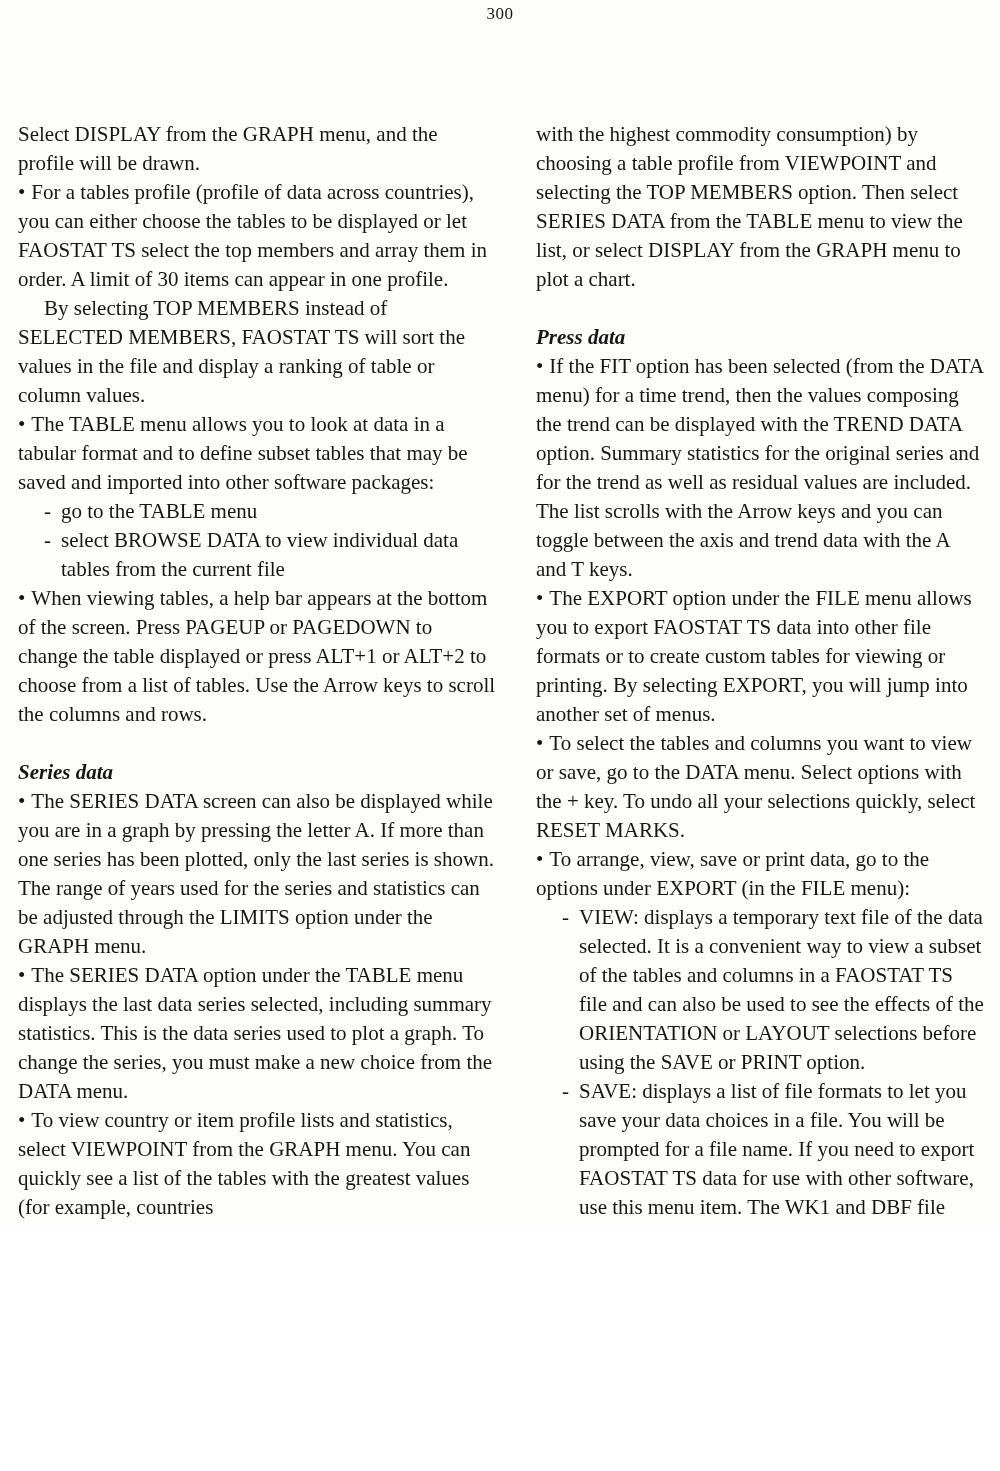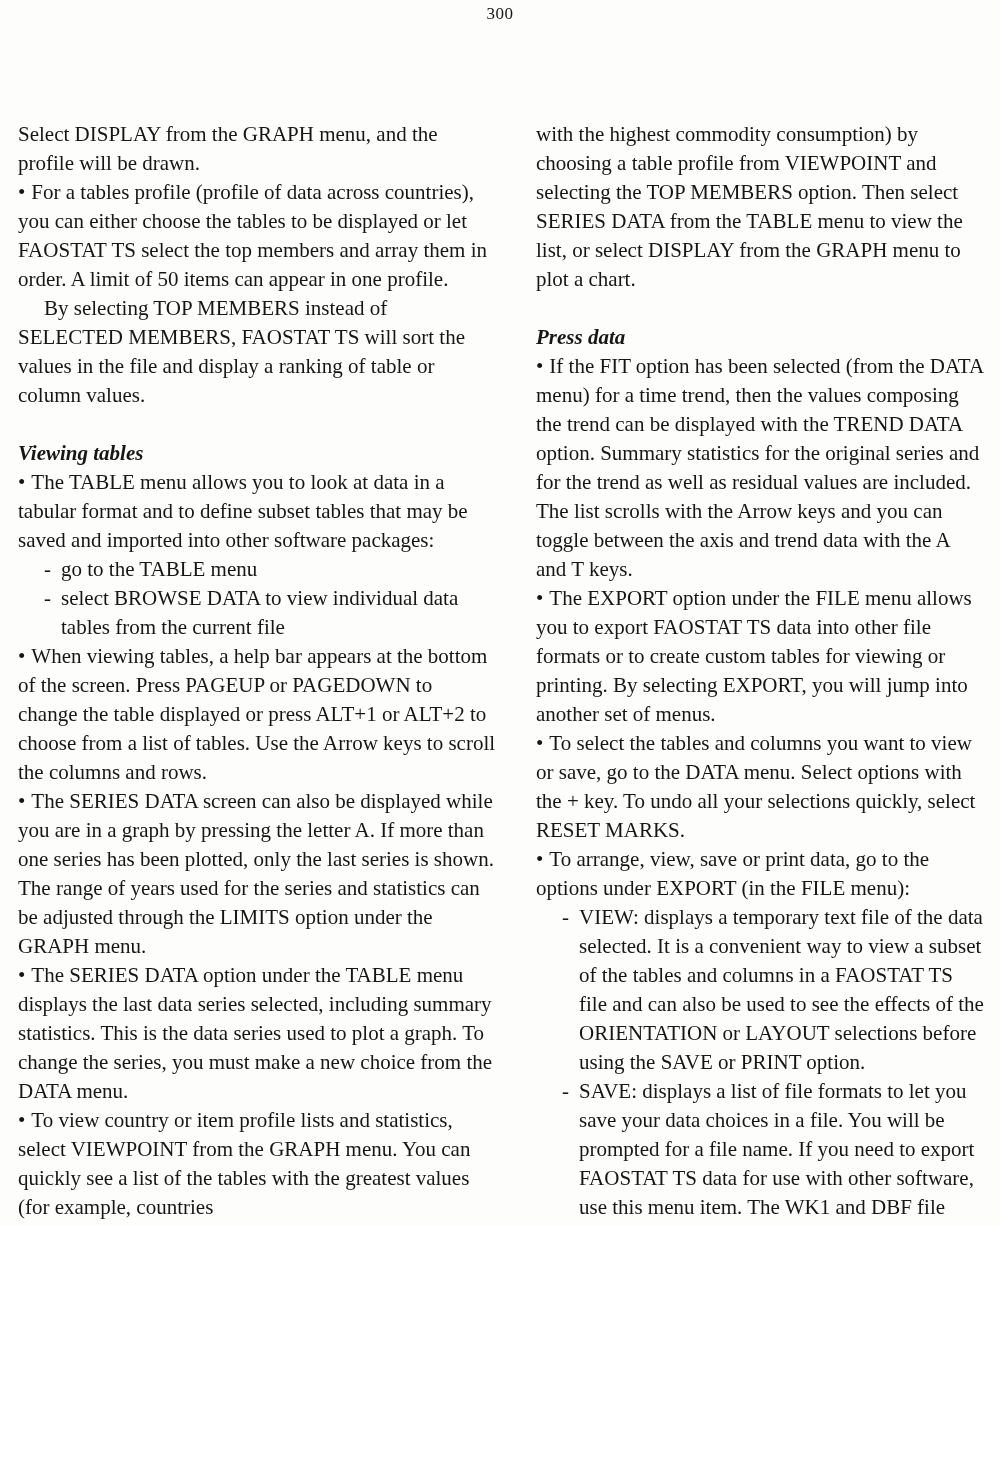--- a/index.html
+++ b/index.html
@@ -57,35 +57,35 @@
 <body>
 
 <div class="page">
 
   <div class="pageno">300</div>
 
   <div class="columns">
 
     <div class="col col-left">
       <p class="para">Select DISPLAY from the GRAPH menu, and the profile will be drawn.</p>
-      <p class="bullet"><span class="marker">•</span><span class="txt">For a tables profile (profile of data across countries), you can either choose the tables to be displayed or let FAOSTAT TS select the top members and array them in order. A limit of 50 items can appear in one profile.</span></p>
+      <p class="bullet"><span class="marker">•</span><span class="txt">For a tables profile (profile of data across countries), you can either choose the tables to be displayed or let FAOSTAT TS select the top members and array them in order. A limit of 30 items can appear in one profile.</span></p>
       <p class="para indent">By selecting TOP MEMBERS instead of SELECTED MEMBERS, FAOSTAT TS will sort the values in the file and display a ranking of table or column values.</p>
 
-      <h3 class="heading">Viewing tables</h3>
       <p class="bullet"><span class="marker">•</span><span class="txt">The TABLE menu allows you to look at data in a tabular format and to define subset tables that may be saved and imported into other software packages:</span></p>
       <p class="dash">
           <span class="marker">-</span>
           <span class="txt">go to the TABLE menu</span>
         </p>
       <p class="dash">
           <span class="marker">-</span>
           <span class="txt">select BROWSE DATA to view individual data tables from the current file</span>
         </p>
       <p class="bullet"><span class="marker">•</span><span class="txt">When viewing tables, a help bar appears at the bottom of the screen. Press PAGEUP or PAGEDOWN to change the table displayed or press ALT+1 or ALT+2 to choose from a list of tables. Use the Arrow keys to scroll the columns and rows.</span></p>
 
+      <h3 class="heading">Series data</h3>
       <p class="bullet"><span class="marker">•</span><span class="txt">The SERIES DATA screen can also be displayed while you are in a graph by pressing the letter A. If more than one series has been plotted, only the last series is shown. The range of years used for the series and statistics can be adjusted through the LIMITS option under the GRAPH menu.</span></p>
       <p class="bullet"><span class="marker">•</span><span class="txt">The SERIES DATA option under the TABLE menu displays the last data series selected, including summary statistics. This is the data series used to plot a graph. To change the series, you must make a new choice from the DATA menu.</span></p>
       <p class="bullet"><span class="marker">•</span><span class="txt">To view country or item profile lists and statistics, select VIEWPOINT from the GRAPH menu. You can quickly see a list of the tables with the greatest values (for example, countries</span></p>
     </div>
 
     <div class="col col-right">
       <p class="para">with the highest commodity consumption) by choosing a table profile from VIEWPOINT and selecting the TOP MEMBERS option. Then select SERIES DATA from the TABLE menu to view the list, or select DISPLAY from the GRAPH menu to plot a chart.</p>
 
       <h3 class="heading">Press data</h3>
       <p class="bullet"><span class="marker">•</span><span class="txt">If the FIT option has been selected (from the DATA menu) for a time trend, then the values composing the trend can be displayed with the TREND DATA option. Summary statistics for the original series and for the trend as well as residual values are included. The list scrolls with the Arrow keys and you can toggle between the axis and trend data with the A and T keys.</span></p>

